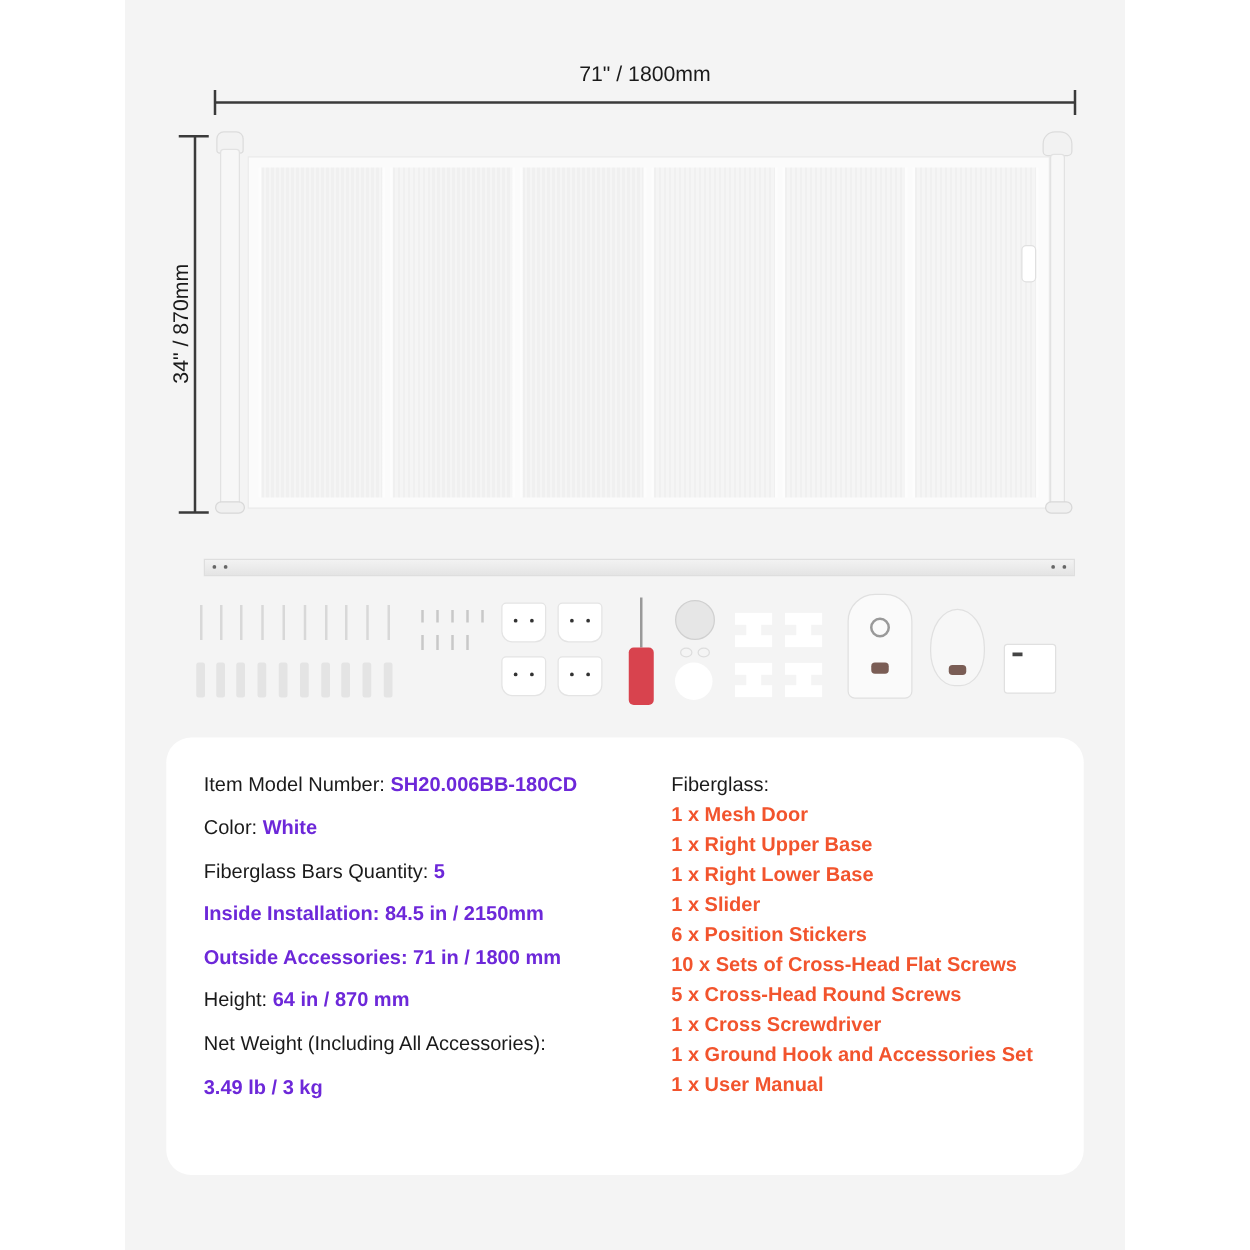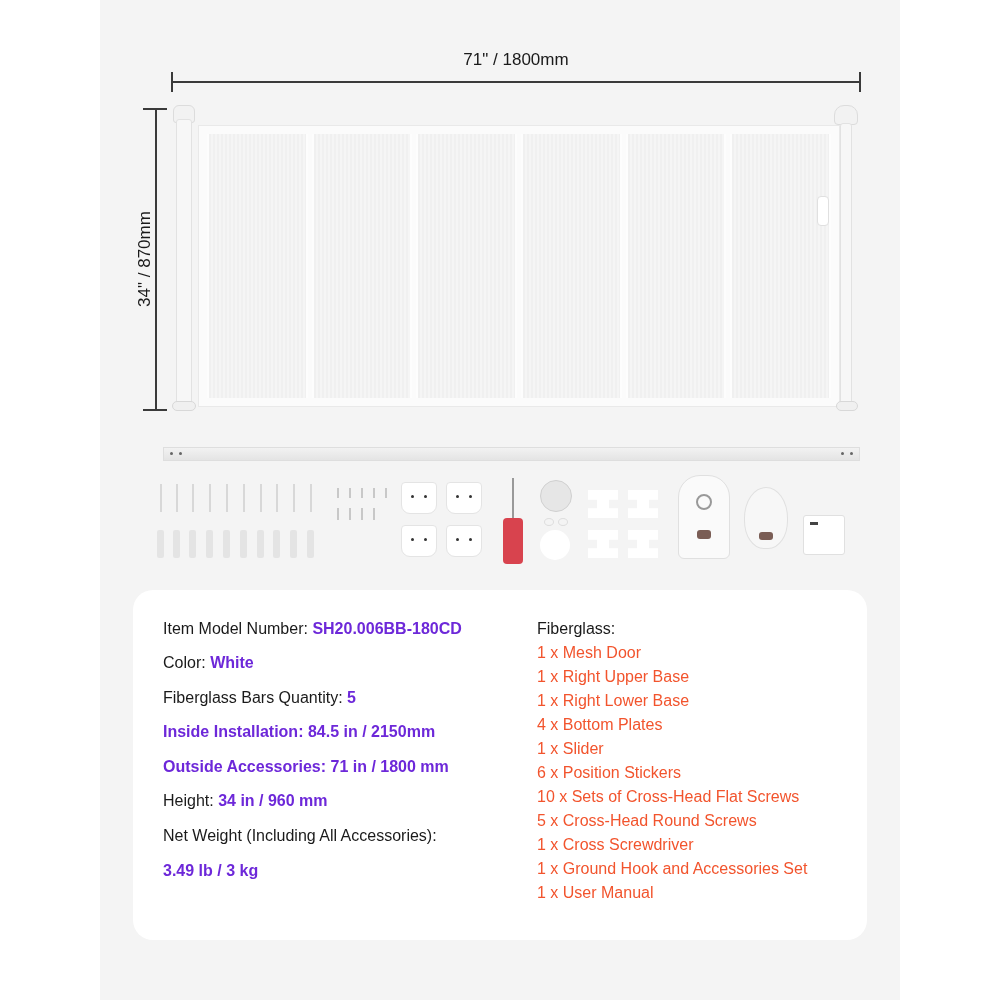--- a/index.html
+++ b/index.html
@@ -43,21 +43,21 @@
   .plate::before, .plate::after { content: ""; position: absolute; top: 12px; width: 3px; height: 3px; border-radius: 50%; background: #333; }
   .plate::before { left: 9px; } .plate::after { right: 9px; }
   .sticker { position: absolute; width: 30px; height: 28px; background: #ffffff; clip-path: polygon(0 0,100% 0,100% 35%,70% 35%,70% 65%,100% 65%,100% 100%,0 100%,0 65%,30% 65%,30% 35%,0 35%); }
 
   
   .card { position: absolute; left: 133px; top: 590px; width: 734px; height: 350px; background: #ffffff; border-radius: 20px; }
   .spec { position: absolute; left: 163px; font-size: 16px; color: #1a1a1a; white-space: nowrap; }
   .hl { color: #6d28d9; font-weight: bold; }
   .acc-list { position: absolute; left: 537px; top: 617px; font-size: 16px; line-height: 24px; }
   .acc-title { color: #1a1a1a; }
-  .acc-item { color: #f2542d; font-weight: normal; white-space: nowrap; }
+  .acc-item { color: #f2542d; font-weight: bold; white-space: nowrap; }
 </style>
 </head>
 <body>
 
 <div class="panel"></div>
 
 <div class="dim-h-label">71" / 1800mm</div>
 <div class="dim-h-line"></div>
 <div class="dim-h-tick" style="left:171px"></div>
 <div class="dim-h-tick" style="left:859px"></div>
@@ -175,31 +175,30 @@
 <div class="spec hl" style="top:723px">
   <span>Inside Installation:</span>
   <span>84.5 in / 2150mm</span>
 </div>
 <div class="spec hl" style="top:758px">
   <span>Outside Accessories:</span>
   <span>71 in / 1800 mm</span>
 </div>
 <div class="spec" style="top:792px">
   <span>Height:</span>
-  <span class="hl">34 in / 960 mm</span>
+  <span class="hl">64 in / 870 mm</span>
 </div>
 <div class="spec" style="top:827px">Net Weight (Including All Accessories):</div>
 <div class="spec hl" style="top:862px">3.49 lb / 3 kg</div>
 
 <div class="acc-list">
   <div class="acc-title">Fiberglass:</div>
   <div class="acc-item">1 x Mesh Door</div>
   <div class="acc-item">1 x Right Upper Base</div>
   <div class="acc-item">1 x Right Lower Base</div>
-  <div class="acc-item">4 x Bottom Plates</div>
   <div class="acc-item">1 x Slider</div>
   <div class="acc-item">6 x Position Stickers</div>
   <div class="acc-item">10 x Sets of Cross-Head Flat Screws</div>
   <div class="acc-item">5 x Cross-Head Round Screws</div>
   <div class="acc-item">1 x Cross Screwdriver</div>
   <div class="acc-item">1 x Ground Hook and Accessories Set</div>
   <div class="acc-item">1 x User Manual</div>
 </div>
 
 </body></html>

